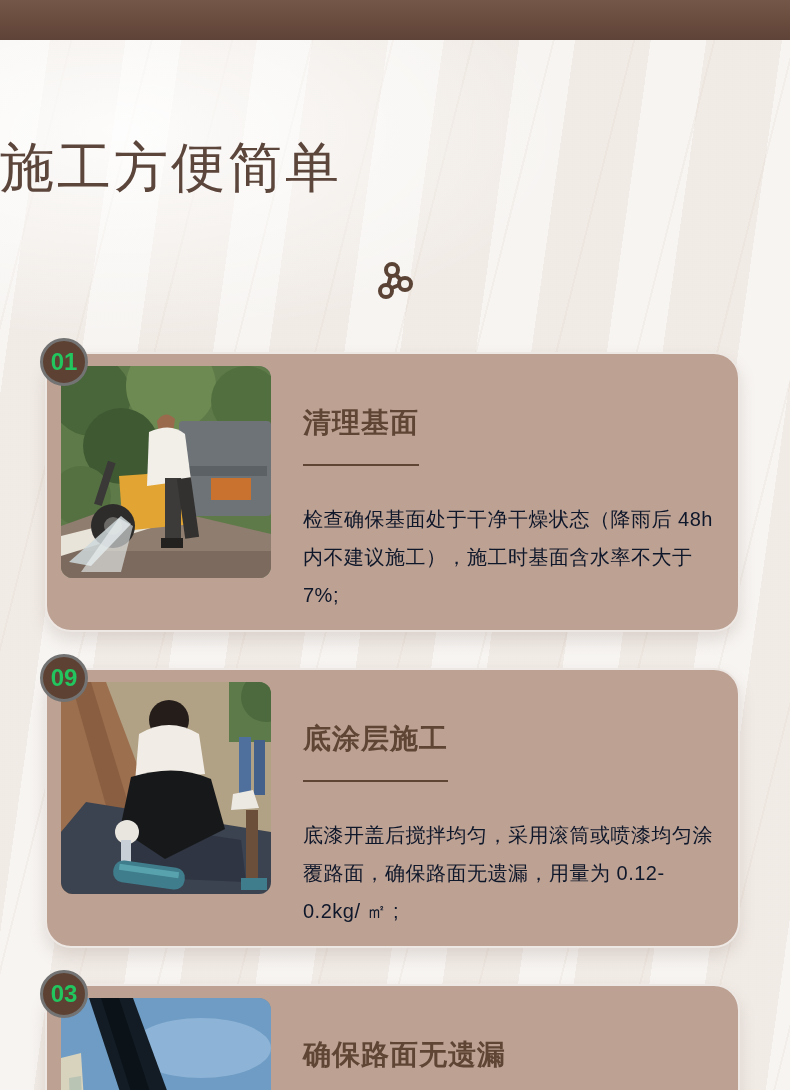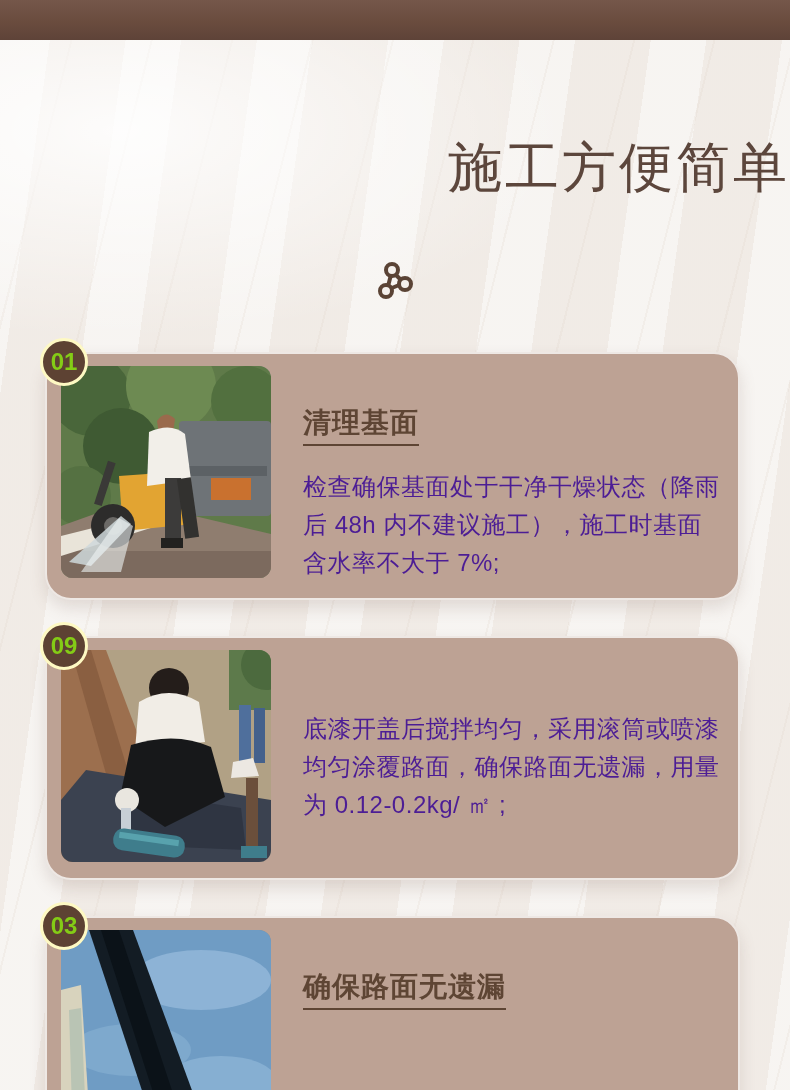--- a/index.html
+++ b/index.html
@@ -12,56 +12,56 @@
     position:absolute;inset:0;pointer-events:none;z-index:0;
     background:
       radial-gradient(ellipse 700px 320px at 15% 12%, rgba(255,255,255,.85), rgba(255,255,255,0) 65%),
       repeating-linear-gradient(104deg, rgba(222,209,198,.20) 0 2px, rgba(255,255,255,0) 2px 78px),
       repeating-linear-gradient(98deg, rgba(255,255,255,.30) 0 55px, rgba(231,221,212,.25) 55px 130px);
   }
   .topbar{
     position:relative;z-index:2;height:40px;
     background:linear-gradient(180deg,#75574a 0%,#6a4c3e 55%,#5e4338 100%);
   }
-  .hero{position:relative;z-index:1;text-align:right;}
+  .hero{position:relative;z-index:1;text-align:left;}
   .hero-title{
     margin:95px 0 0 0;font-size:54px;font-weight:300;color:#5c463c;
     letter-spacing:3px;line-height:1.2;
   }
   .hero-subtitle{
     margin:6px 0 0 0;font-size:50px;font-weight:800;color:#f4652c;
     letter-spacing:2px;line-height:1.2;
   }
   .molecule-wrap{position:relative;z-index:1;margin-top:60px;text-align:center;height:44px;}
   .cards{position:relative;z-index:1;width:695px;margin:48px 0 0 45px;}
   .card{
     position:relative;box-sizing:border-box;display:flex;
     background:#bda294;border:2px solid rgba(255,255,255,.75);
     border-radius:26px;min-height:243px;margin-bottom:36px;
     padding:12px 16px 16px 14px;
     box-shadow:0 8px 16px rgba(122,97,82,.18);
   }
   .badge{
     position:absolute;top:-16px;left:-7px;width:42px;height:42px;
-    border-radius:50%;background:#5d4233;border:3px solid #fef9c3;
-    color:#84cc16;font-weight:bold;font-size:24px;line-height:42px;
+    border-radius:50%;background:#5d4233;border:3px solid #737373;
+    color:#22c55e;font-weight:bold;font-size:24px;line-height:42px;
     text-align:center;z-index:3;
   }
   .photo{
     width:210px;height:212px;flex:none;border-radius:12px;overflow:hidden;
     background:#8d8d8d;
   }
   .photo svg{display:block;width:100%;height:100%;}
   .card-text{margin-left:32px;padding-top:38px;width:420px;}
   .card-title{
     display:inline-block;color:#5e4534;font-size:28px;font-weight:bold;
-    letter-spacing:1px;border-bottom:2px solid #5e4534;padding-bottom:2px;
+    letter-spacing:1px;border-bottom:2px solid #5e4534;padding-bottom:22px;
   }
   .card-body{
-    margin-top:22px;color:#4c1d95;font-size:24px;line-height:38px;
+    margin-top:34px;color:#0f172a;font-size:20px;line-height:38px;
     letter-spacing:.5px;
   }
 </style>
 </head>
 <body>
 
 <div class="bg-texture"></div>
 
 <div class="topbar"></div>
 
@@ -138,20 +138,21 @@
         <circle cx="108" cy="38" r="20" fill="#241d1a"></circle>
         <path d="M78 52 q30 -18 60 0 l6 40 -70 8 z" fill="#f1ede6"></path>
         <path d="M70 95 q45 -14 80 2 l14 50 -60 30 -45 -30 z" fill="#17181a"></path>
         <circle cx="66" cy="150" r="12" fill="#e9e6df"></circle>
         <rect x="60" y="158" width="10" height="28" fill="#c8cfd6"></rect>
         <rect x="52" y="182" width="72" height="22" rx="10" fill="#3f7d8c" transform="rotate(8 88 193)"></rect>
         <rect x="58" y="186" width="60" height="6" fill="#58a2ad" transform="rotate(8 88 189)"></rect>
       </svg>
     </div>
     <div class="card-text">
+      <span class="card-title">底涂层施工</span>
       <div class="card-body">底漆开盖后搅拌均匀，采用滚筒或喷漆均匀涂覆路面，确保路面无遗漏，用量为 0.12-0.2kg/ ㎡ ;</div>
     </div>
   </div>
 
   <div class="card">
     <div class="badge">03</div>
     <div class="photo">
       <svg viewBox="0 0 210 212" preserveAspectRatio="none">
         <rect width="210" height="212" fill="#6f9cc4"></rect>
         <ellipse cx="140" cy="50" rx="70" ry="30" fill="#8db3d6"></ellipse>

